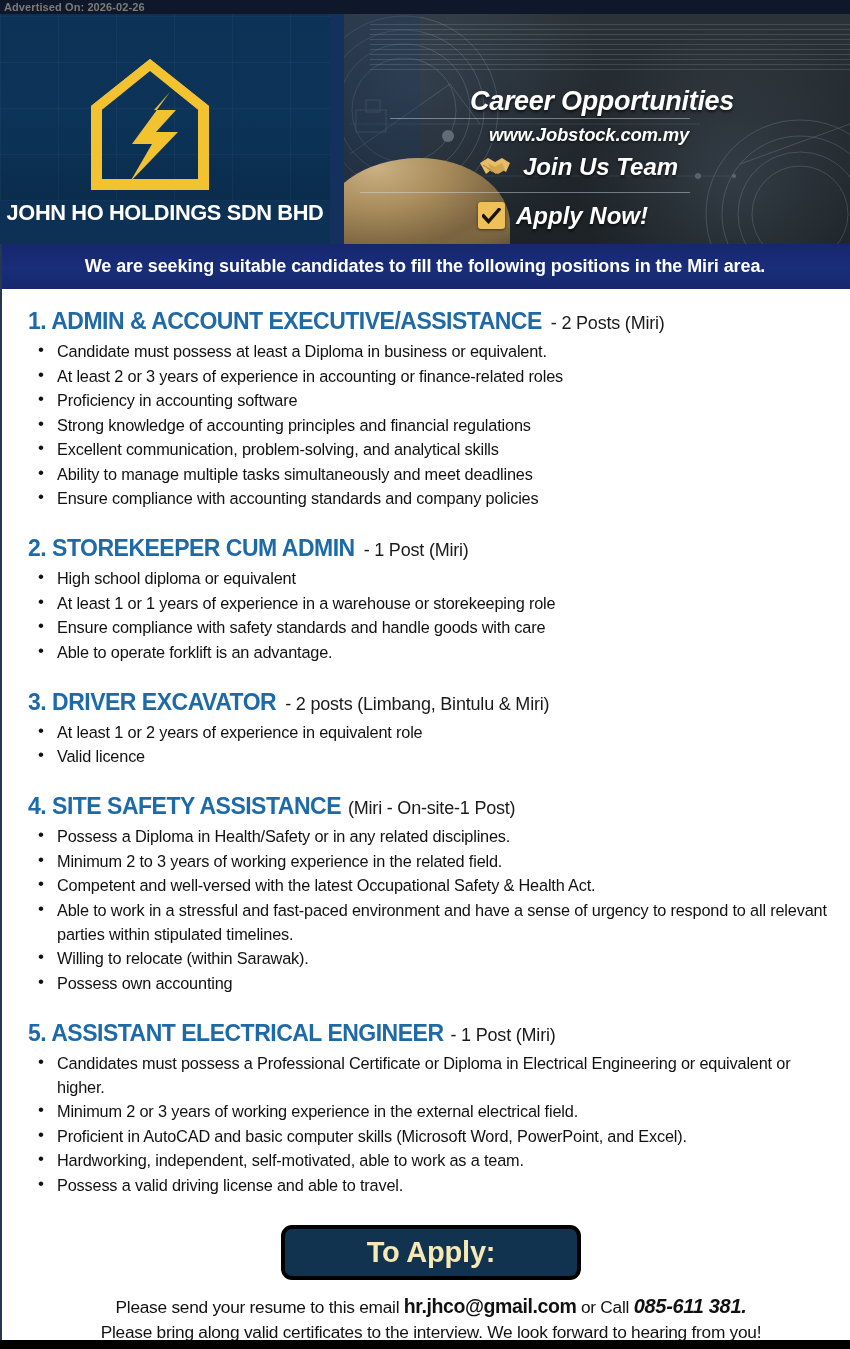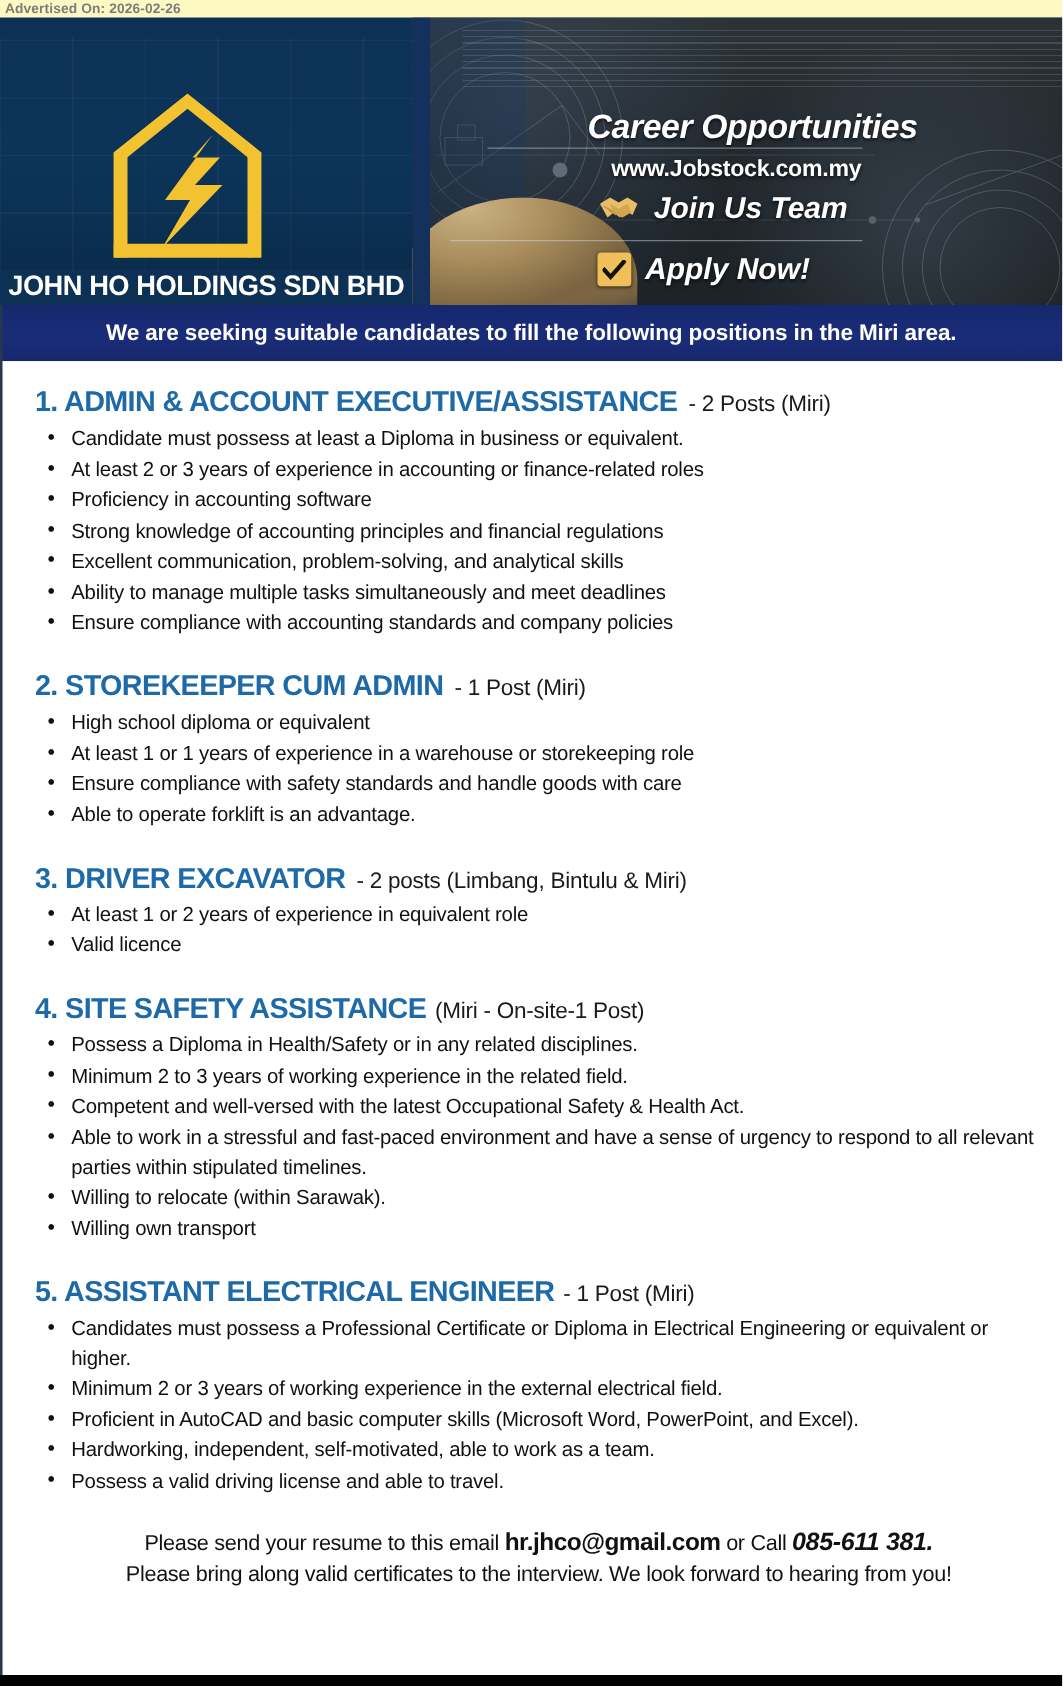--- a/index.html
+++ b/index.html
@@ -19,21 +19,21 @@
     width: 850px;
     height: 1349px;
     background: #ffffff;
     box-sizing: border-box;
     overflow: hidden;
   }
 
   
   .adv-bar {
     height: 14px;
-    background: #fef9c3;
+    background: #0f172a;
     display: flex;
     align-items: center;
     padding-left: 4px;
     box-sizing: border-box;
   }
   .adv-text {
     font-size: 11px;
     font-weight: bold;
     color: #7c7c7c;
     letter-spacing: 0.1px;
@@ -44,21 +44,21 @@
   
   .header {
     position: relative;
     height: 230px;
     width: 850px;
     overflow: hidden;
     background: #0d3055;
   }
   .logo-panel {
     position: absolute;
-    left: 0; top: 16px;
+    left: 0; top: 0;
     width: 340px; height: 187px;
     background:
       repeating-linear-gradient(0deg, rgba(255,255,255,0.035) 0px, rgba(255,255,255,0.035) 1px, rgba(0,0,0,0) 1px, rgba(0,0,0,0) 46px),
       repeating-linear-gradient(90deg, rgba(255,255,255,0.035) 0px, rgba(255,255,255,0.035) 1px, rgba(0,0,0,0) 1px, rgba(0,0,0,0) 58px),
       linear-gradient(180deg, #0d3257 0%, #0c3458 55%, #0a2c4d 100%);
   }
   .logo-mark {
     position: absolute;
     left: 86px;
     top: 40px;
@@ -141,20 +141,21 @@
   .career-url {
     position: absolute;
     left: 159px;
     top: 110px;
     font-size: 18.5px;
     font-weight: bold;
     color: #ffffff;
     letter-spacing: -0.2px;
     text-shadow: 0 1px 3px rgba(0,0,0,0.7);
     white-space: nowrap;
+    font-style: italic;
   }
   .banner-row {
     position: absolute;
     display: flex;
     align-items: center;
     gap: 11px;
   }
   .row-join  { left: 148px; top: 140px; }
   .row-apply { left: 148px; top: 188px; }
   .banner-row-label {
@@ -451,38 +452,43 @@
       <div class="job-heading">
         <span class="job-title">4. SITE SAFETY ASSISTANCE</span>
         <span class="job-meta tight">(Miri - On-site-1 Post)</span>
       </div>
       <ul class="job-points">
         <li>Possess a Diploma in Health/Safety or in any related disciplines.</li>
         <li>Minimum 2 to 3 years of working experience in the related field.</li>
         <li>Competent and well-versed with the latest Occupational Safety &amp; Health Act.</li>
         <li>Able to work in a stressful and fast-paced environment and have a sense of urgency to respond to all relevant parties within stipulated timelines.</li>
         <li>Willing to relocate (within Sarawak).</li>
-        <li>Willing own transport</li>
+        <li>Possess own accounting</li>
       </ul>
     </div>
 
     <div class="job-block">
       <div class="job-heading">
         <span class="job-title">5. ASSISTANT ELECTRICAL ENGINEER</span>
         <span class="job-meta tight">- 1 Post (Miri)</span>
       </div>
       <ul class="job-points">
         <li>Candidates must possess a Professional Certificate or Diploma in Electrical Engineering or equivalent or higher.</li>
         <li>Minimum 2 or 3 years of working experience in the external electrical field.</li>
         <li>Proficient in AutoCAD and basic computer skills (Microsoft Word, PowerPoint, and Excel).</li>
         <li>Hardworking, independent, self-motivated, able to work as a team.</li>
         <li>Possess a valid driving license and able to travel.</li>
       </ul>
     </div>
 
+    <div class="apply-wrap">
+      <div class="apply-button">
+        <span class="apply-label">To Apply:</span>
+      </div>
+    </div>
 
     <div class="footer">
       <div class="footer-line"><span>Please send your resume to this email </span><span class="f-email">hr.jhco@gmail.com</span><span> or Call </span><span class="f-phone">085-611 381.</span></div>
       <div class="footer-line">Please bring along valid certificates to the interview. We look forward to hearing from you!</div>
     </div>
   </div>
 
   <div class="left-rail"></div>
   <div class="bottom-bar"></div>
 </div>

